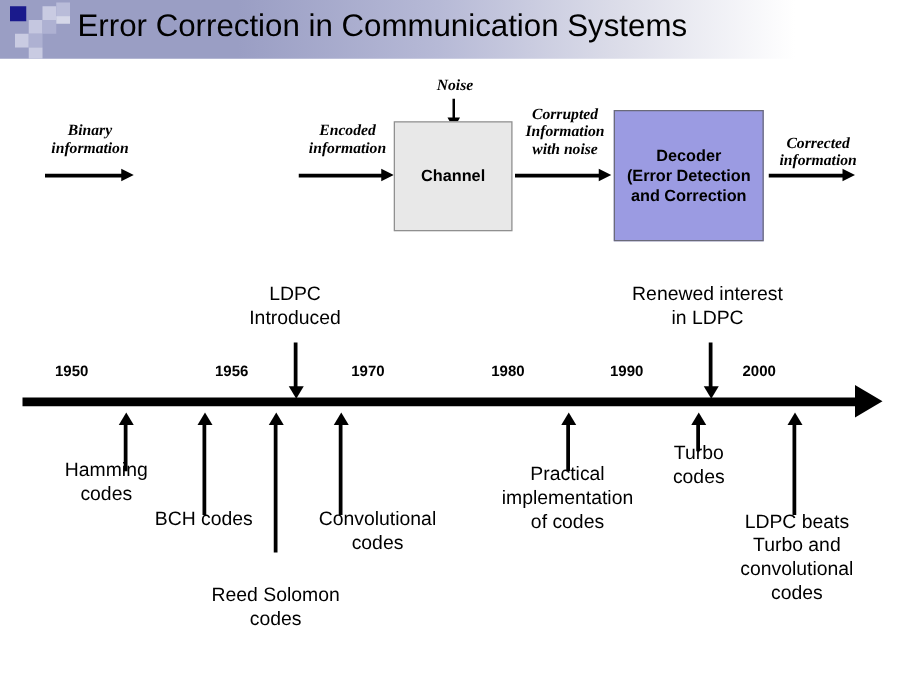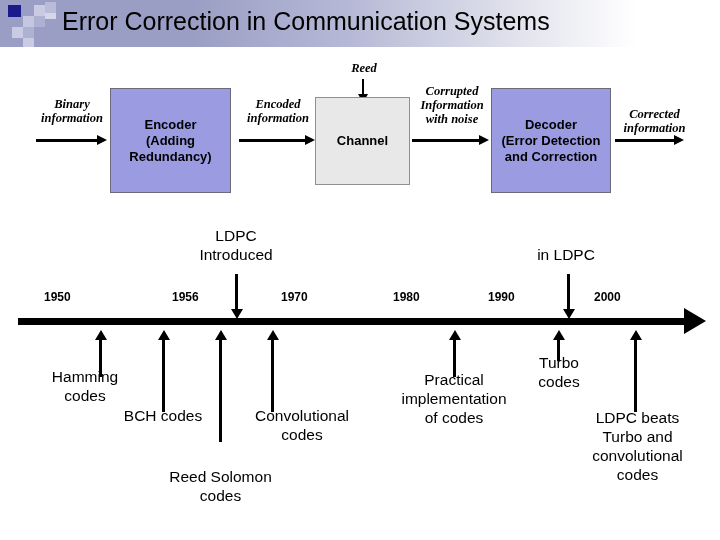--- a/index.html
+++ b/index.html
@@ -193,36 +193,29 @@
 </div>
 
 <div id="block-diagram">
 
   <div class="dlabel" style="left:26px; top:50px; width:92px;">
     <span>Binary</span><br>
     <span>information</span>
   </div>
   <div class="harrow" style="left:36px; top:92px; width:62px;"></div>
 
-  <div class="blk purple" style="left:110px; top:41px; width:121px; height:105px;">
-    <div>
-      <span>Encoder</span><br>
-      <span>(Adding</span><br>
-      <span>Redundancy)</span>
-    </div>
-  </div>
 
   <div class="dlabel" style="left:232px; top:50px; width:92px;">
     <span>Encoded</span><br>
     <span>information</span>
   </div>
   <div class="harrow" style="left:239px; top:92px; width:67px;"></div>
 
   <div class="dlabel" style="left:322px; top:14px; width:84px;">
-    <span>Reed</span>
+    <span>Noise</span>
   </div>
   <div class="varrow" style="left:362px; top:32px; height:16px;"></div>
 
   <div class="blk gray" style="left:315px; top:50px; width:95px; height:88px;">
     <div>
       <span>Channel</span>
     </div>
   </div>
 
   <div class="dlabel" style="left:406px; top:37px; width:92px;">
@@ -259,21 +252,21 @@
   <div class="year" style="left:488px;">1990</div>
   <div class="year" style="left:594px;">2000</div>
 
   <div class="tl-note" style="left:170px; top:14px; width:132px;">
     <span>LDPC</span><br>
     <span>Introduced</span>
   </div>
   <div class="down-arrow" style="left:235px; top:62px; height:36px;"></div>
 
   <div class="tl-note" style="left:480px; top:14px; width:172px;">
-    <br>
+    <span>Renewed interest</span><br>
     <span>in LDPC</span>
   </div>
   <div class="down-arrow" style="left:567px; top:62px; height:36px;"></div>
 
   <div class="up-arrow" style="left:99px; top:127px; height:38px;"></div>
   <div class="up-arrow" style="left:162px; top:127px; height:73px;"></div>
   <div class="up-arrow" style="left:219px; top:127px; height:103px;"></div>
   <div class="up-arrow" style="left:271px; top:127px; height:73px;"></div>
   <div class="up-arrow" style="left:453px; top:127px; height:38px;"></div>
   <div class="up-arrow" style="left:557px; top:127px; height:22px;"></div>

